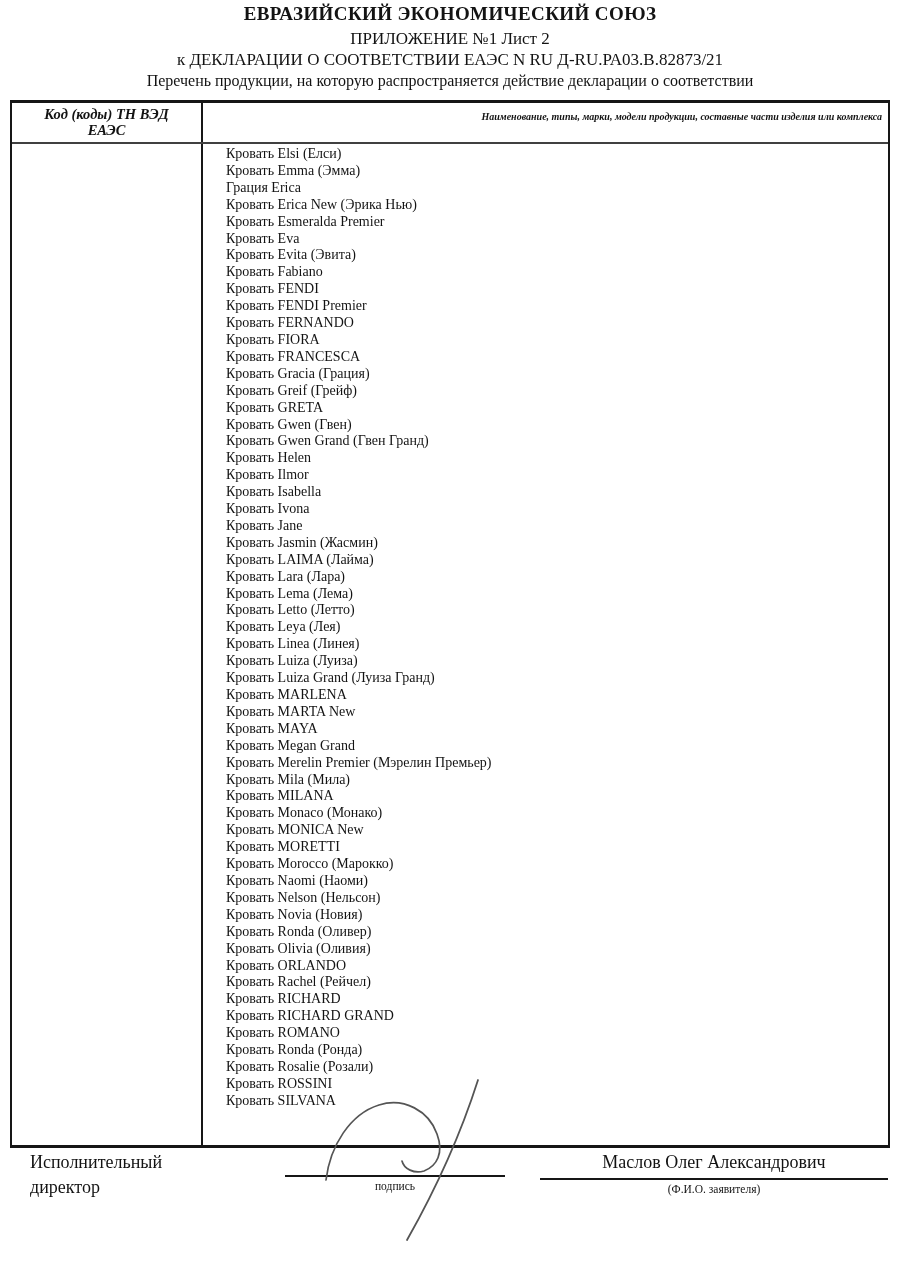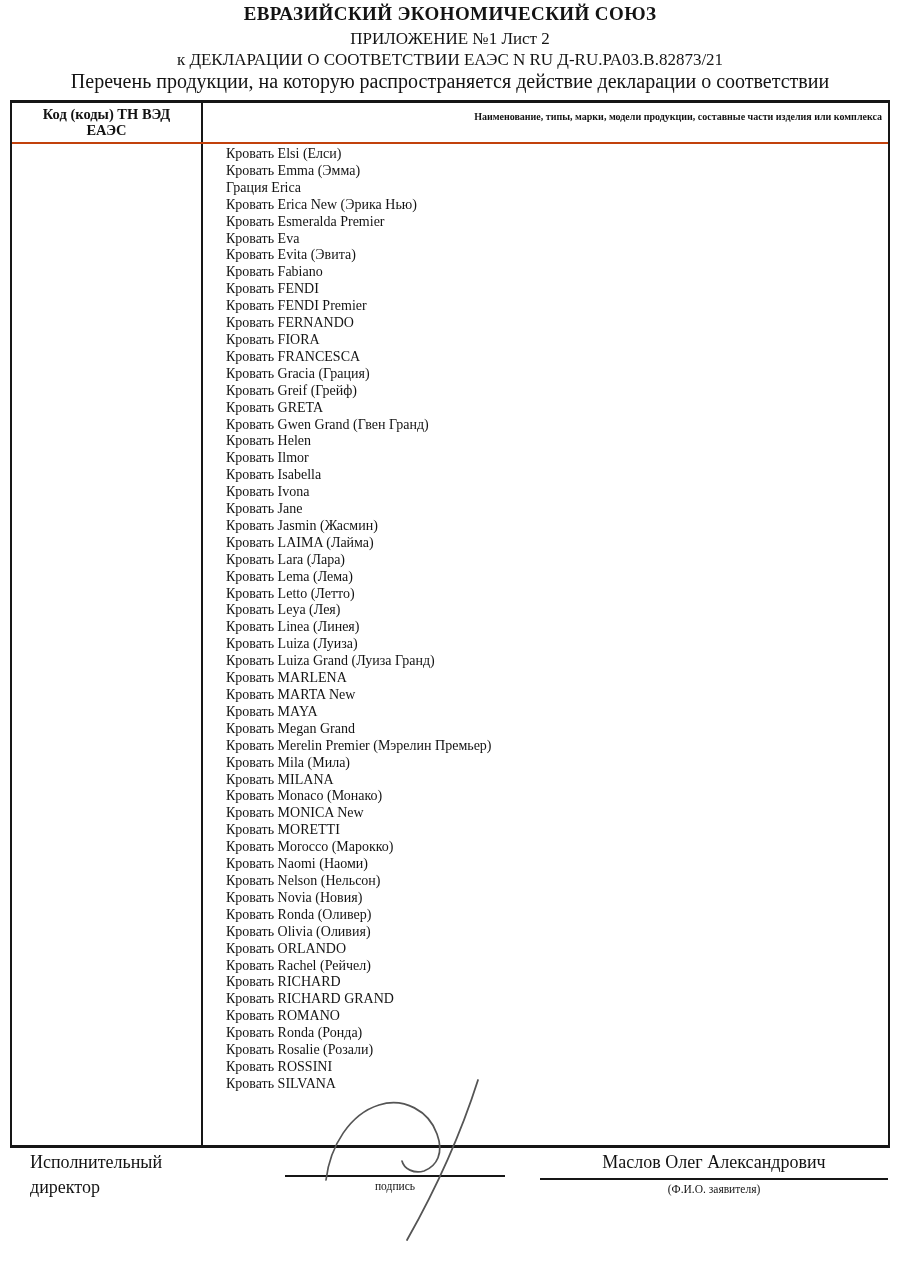--- a/index.html
+++ b/index.html
@@ -21,38 +21,39 @@
     text-align: center;
   }
   .doc-title {
     font-size: 19px;
     font-weight: bold;
     letter-spacing: 0.4px;
     line-height: 24px;
   }
   .doc-sub1 { font-size: 17px; line-height: 21px; margin-top: 2px; }
   .doc-sub2 { font-size: 17px; line-height: 21px; margin-top: 0px; }
-  .doc-sub3 { font-size: 20px; line-height: 20px; margin-top: 1px; }
+  .doc-sub3 { font-size: 16px; line-height: 20px; margin-top: 1px; }
 
   
   .decl-table {
     position: absolute;
     left: 10px; top: 100px;
     width: 876px; height: 1042px;
     border-left: 2px solid #161616;
     border-right: 2px solid #161616;
     border-top: 3px solid #161616;
     border-bottom: 3px solid #161616;
     display: flex;
     flex-direction: column;
   }
   .t-head {
     display: flex;
-    border-bottom: 2px solid #c2410c;
+    border-bottom: 2px solid #404040;
     flex: none;
+    font-style: italic;
   }
   .t-body { display: flex; flex: 1; min-height: 0; }
   .c1 {
     width: 191px;
     flex: none;
     border-right: 2px solid #161616;
     box-sizing: border-box;
   }
   .c2 { flex: 1; min-width: 0; }
   .h1 {
@@ -164,20 +165,21 @@
           <div class="list-row">Кровать Evita (Эвита)</div>
           <div class="list-row">Кровать Fabiano</div>
           <div class="list-row">Кровать FENDI</div>
           <div class="list-row">Кровать FENDI Premier</div>
           <div class="list-row">Кровать FERNANDO</div>
           <div class="list-row">Кровать FIORA</div>
           <div class="list-row">Кровать FRANCESCA</div>
           <div class="list-row">Кровать Gracia (Грация)</div>
           <div class="list-row">Кровать Greif (Грейф)</div>
           <div class="list-row">Кровать GRETA</div>
+          <div class="list-row">Кровать Gwen (Гвен)</div>
           <div class="list-row">Кровать Gwen Grand (Гвен Гранд)</div>
           <div class="list-row">Кровать Helen</div>
           <div class="list-row">Кровать Ilmor</div>
           <div class="list-row">Кровать Isabella</div>
           <div class="list-row">Кровать Ivona</div>
           <div class="list-row">Кровать Jane</div>
           <div class="list-row">Кровать Jasmin (Жасмин)</div>
           <div class="list-row">Кровать LAIMA (Лайма)</div>
           <div class="list-row">Кровать Lara (Лара)</div>
           <div class="list-row">Кровать Lema (Лема)</div>

